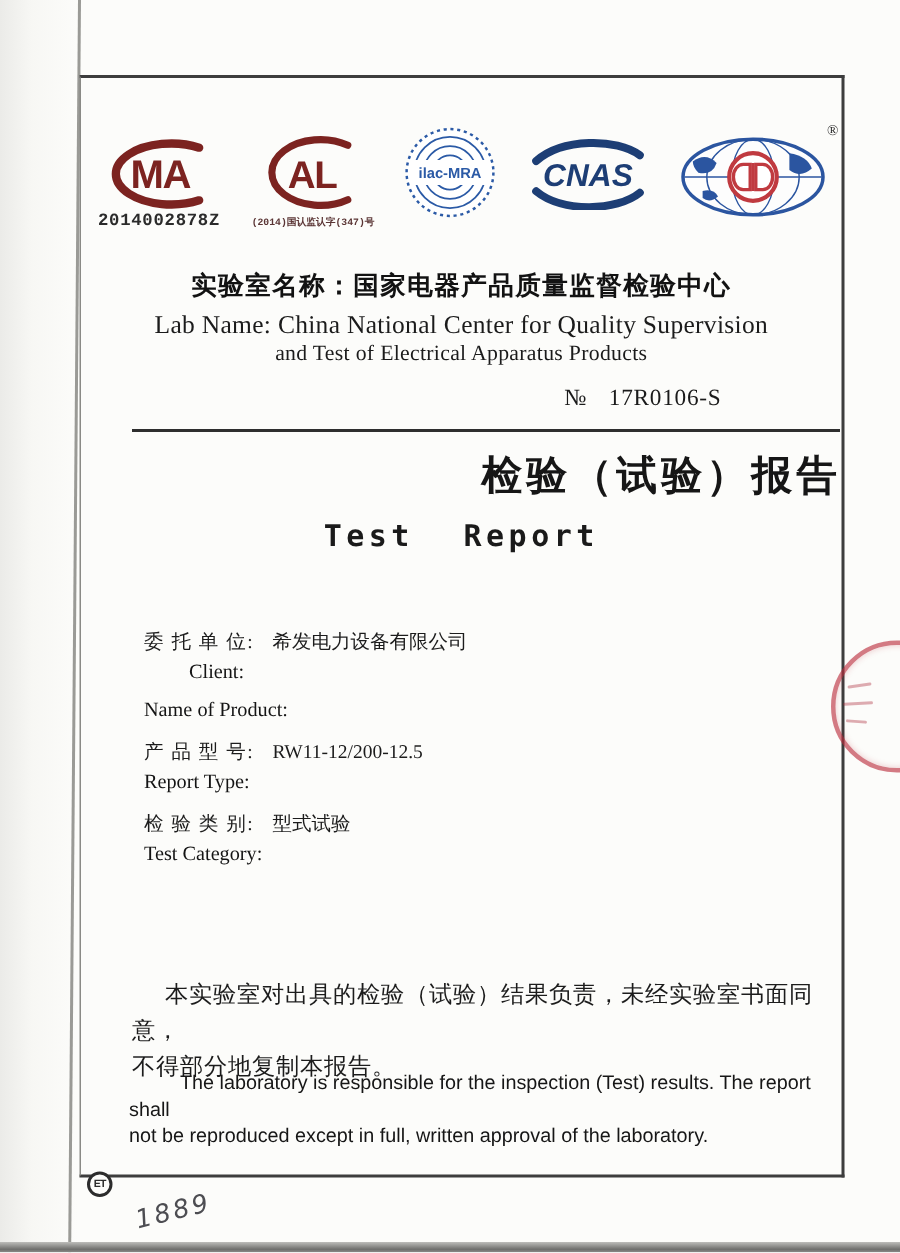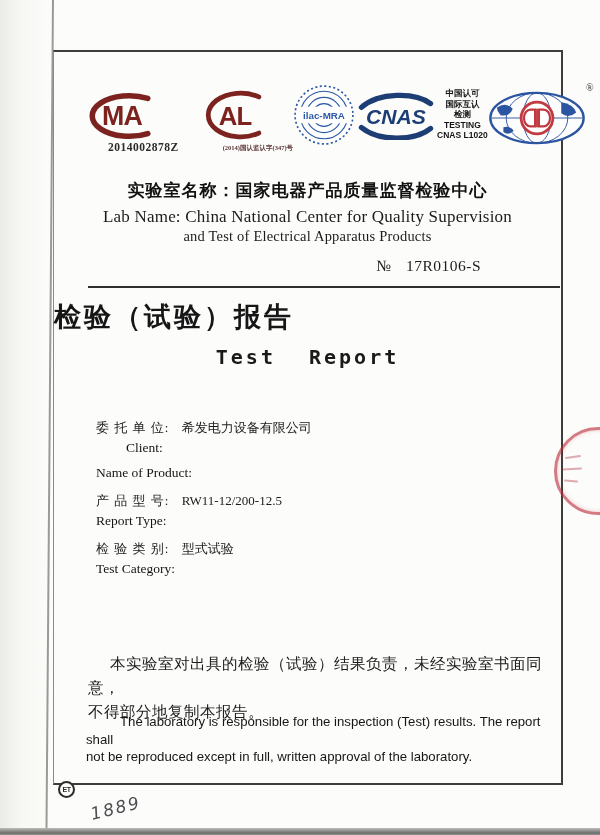--- a/index.html
+++ b/index.html
@@ -27,22 +27,22 @@
   
   .logo-row { position:absolute; top:28px; left:10px; right:10px;
     display:flex; justify-content:space-between; align-items:flex-start; }
   .logo-block { display:flex; flex-direction:column; align-items:center; }
   .cma-block { margin-top:12px;justify-content:center; }
   .al-block  { margin-top:8px;align-items:center; }
   .ilac-block{ margin-top:4px; }
   .cnas-block{ margin-top:12px; }
   .acc-block { margin-top:8px; width:60px; }
   .globe-block{ margin-top:10px; position:relative; }
-  .logo-caption { font-family:Liberation Serif, serif; font-weight:bold;
-    font-size:11.5px; letter-spacing:0.5px; color:#2b2b2b; margin-top:1px;margin-left:44px; }
+  .logo-caption { font-family:Liberation Mono, monospace; font-weight:bold;
+    font-size:11.5px; letter-spacing:0.5px; color:#2b2b2b; margin-top:1px; }
   .logo-caption.small { font-size:6.5px; font-weight:bold; letter-spacing:0;
     color:#5a3434; margin-top:2px; white-space:nowrap; }
   .acc-line { font-family:"Liberation Sans",sans-serif; font-weight:bold;
     font-size:8.5px; line-height:10.5px; color:#151515; white-space:nowrap; }
   .registered { position:absolute; right:-8px; top:-8px; font-size:10px;
     font-family:"Liberation Serif",serif; color:#2b2b2b; }
 
   
   .lab { position:absolute; top:127px; left:0; width:100%; text-align:center; }
   .lab-cn { font-family:"Liberation Sans",sans-serif; font-weight:bold;
@@ -52,21 +52,21 @@
 
   
   .report-no { position:absolute; top:205px; right:80px; font-size:15.5px;
     letter-spacing:0.5px; }
   .report-no .no-val { margin-left:10px; }
   .no-underline { position:absolute; top:234px; left:34px; width:472px;
     height:2px; background:#2e2e2e; }
 
   
   .title-cn { position:absolute; top:247px; left:0; width:100%;
-    text-align:left; font-family:"Liberation Sans",sans-serif;
+    text-align:right; font-family:"Liberation Sans",sans-serif;
     font-weight:bold; font-size:27px; letter-spacing:3px; color:#161616; }
   .title-en { position:absolute; top:293px; left:0; width:100%;
     text-align:center; font-family:"DejaVu Sans Mono",monospace;
     font-weight:bold; font-size:20px; letter-spacing:3px; word-spacing:18px;
     color:#1a1a1a; }
 
   
   .fields { position:absolute; top:364px; left:42px; width:430px; }
   .field { margin-bottom:7px; }
   .f-cn { font-size:13px; line-height:23px; color:#1c1c1c; }
@@ -158,27 +158,20 @@
       </div>
 
       <div class="logo-block cnas-block">
         <svg width="82" height="48" viewBox="0 0 84 50">
           <path d="M6,16 C24,0 62,0 78,12" fill="none" stroke="#1d3e75" stroke-width="5.5" stroke-linecap="round"></path>
           <path d="M6,37 C24,52 62,51 78,38" fill="none" stroke="#1d3e75" stroke-width="5.5" stroke-linecap="round"></path>
           <text x="42" y="33" text-anchor="middle" font-family="Liberation Sans, sans-serif" font-weight="bold" font-style="italic" font-size="22" fill="#1d3e75">CNAS</text>
         </svg>
       </div>
 
-      <div class="logo-block acc-block">
-        <div class="acc-line">中国认可</div>
-        <div class="acc-line">国际互认</div>
-        <div class="acc-line">检测</div>
-        <div class="acc-line">TESTING</div>
-        <div class="acc-line">CNAS L1020</div>
-      </div>
 
       <div class="logo-block globe-block">
         <svg width="98" height="56" viewBox="0 0 104 60">
           <ellipse cx="52" cy="30" rx="50" ry="27" fill="#fdfdfd" stroke="#2b55a0" stroke-width="2.5"></ellipse>
           <ellipse cx="52" cy="30" rx="33" ry="27" fill="none" stroke="#2b55a0" stroke-width="1"></ellipse>
           <ellipse cx="52" cy="30" rx="15" ry="27" fill="none" stroke="#2b55a0" stroke-width="1"></ellipse>
           <line x1="3" y1="30" x2="101" y2="30" stroke="#2b55a0" stroke-width="1"></line>
           <path d="M9,19 q9,-7 17,1 q-3,9 -13,7 q-4,-4 -4,-8 z" fill="#2b55a0"></path>
           <path d="M78,13 q13,2 16,11 q-8,7 -16,1 z" fill="#2b55a0"></path>
           <path d="M16,40 q8,-2 11,4 q-6,5 -11,1 z" fill="#2b55a0"></path>

